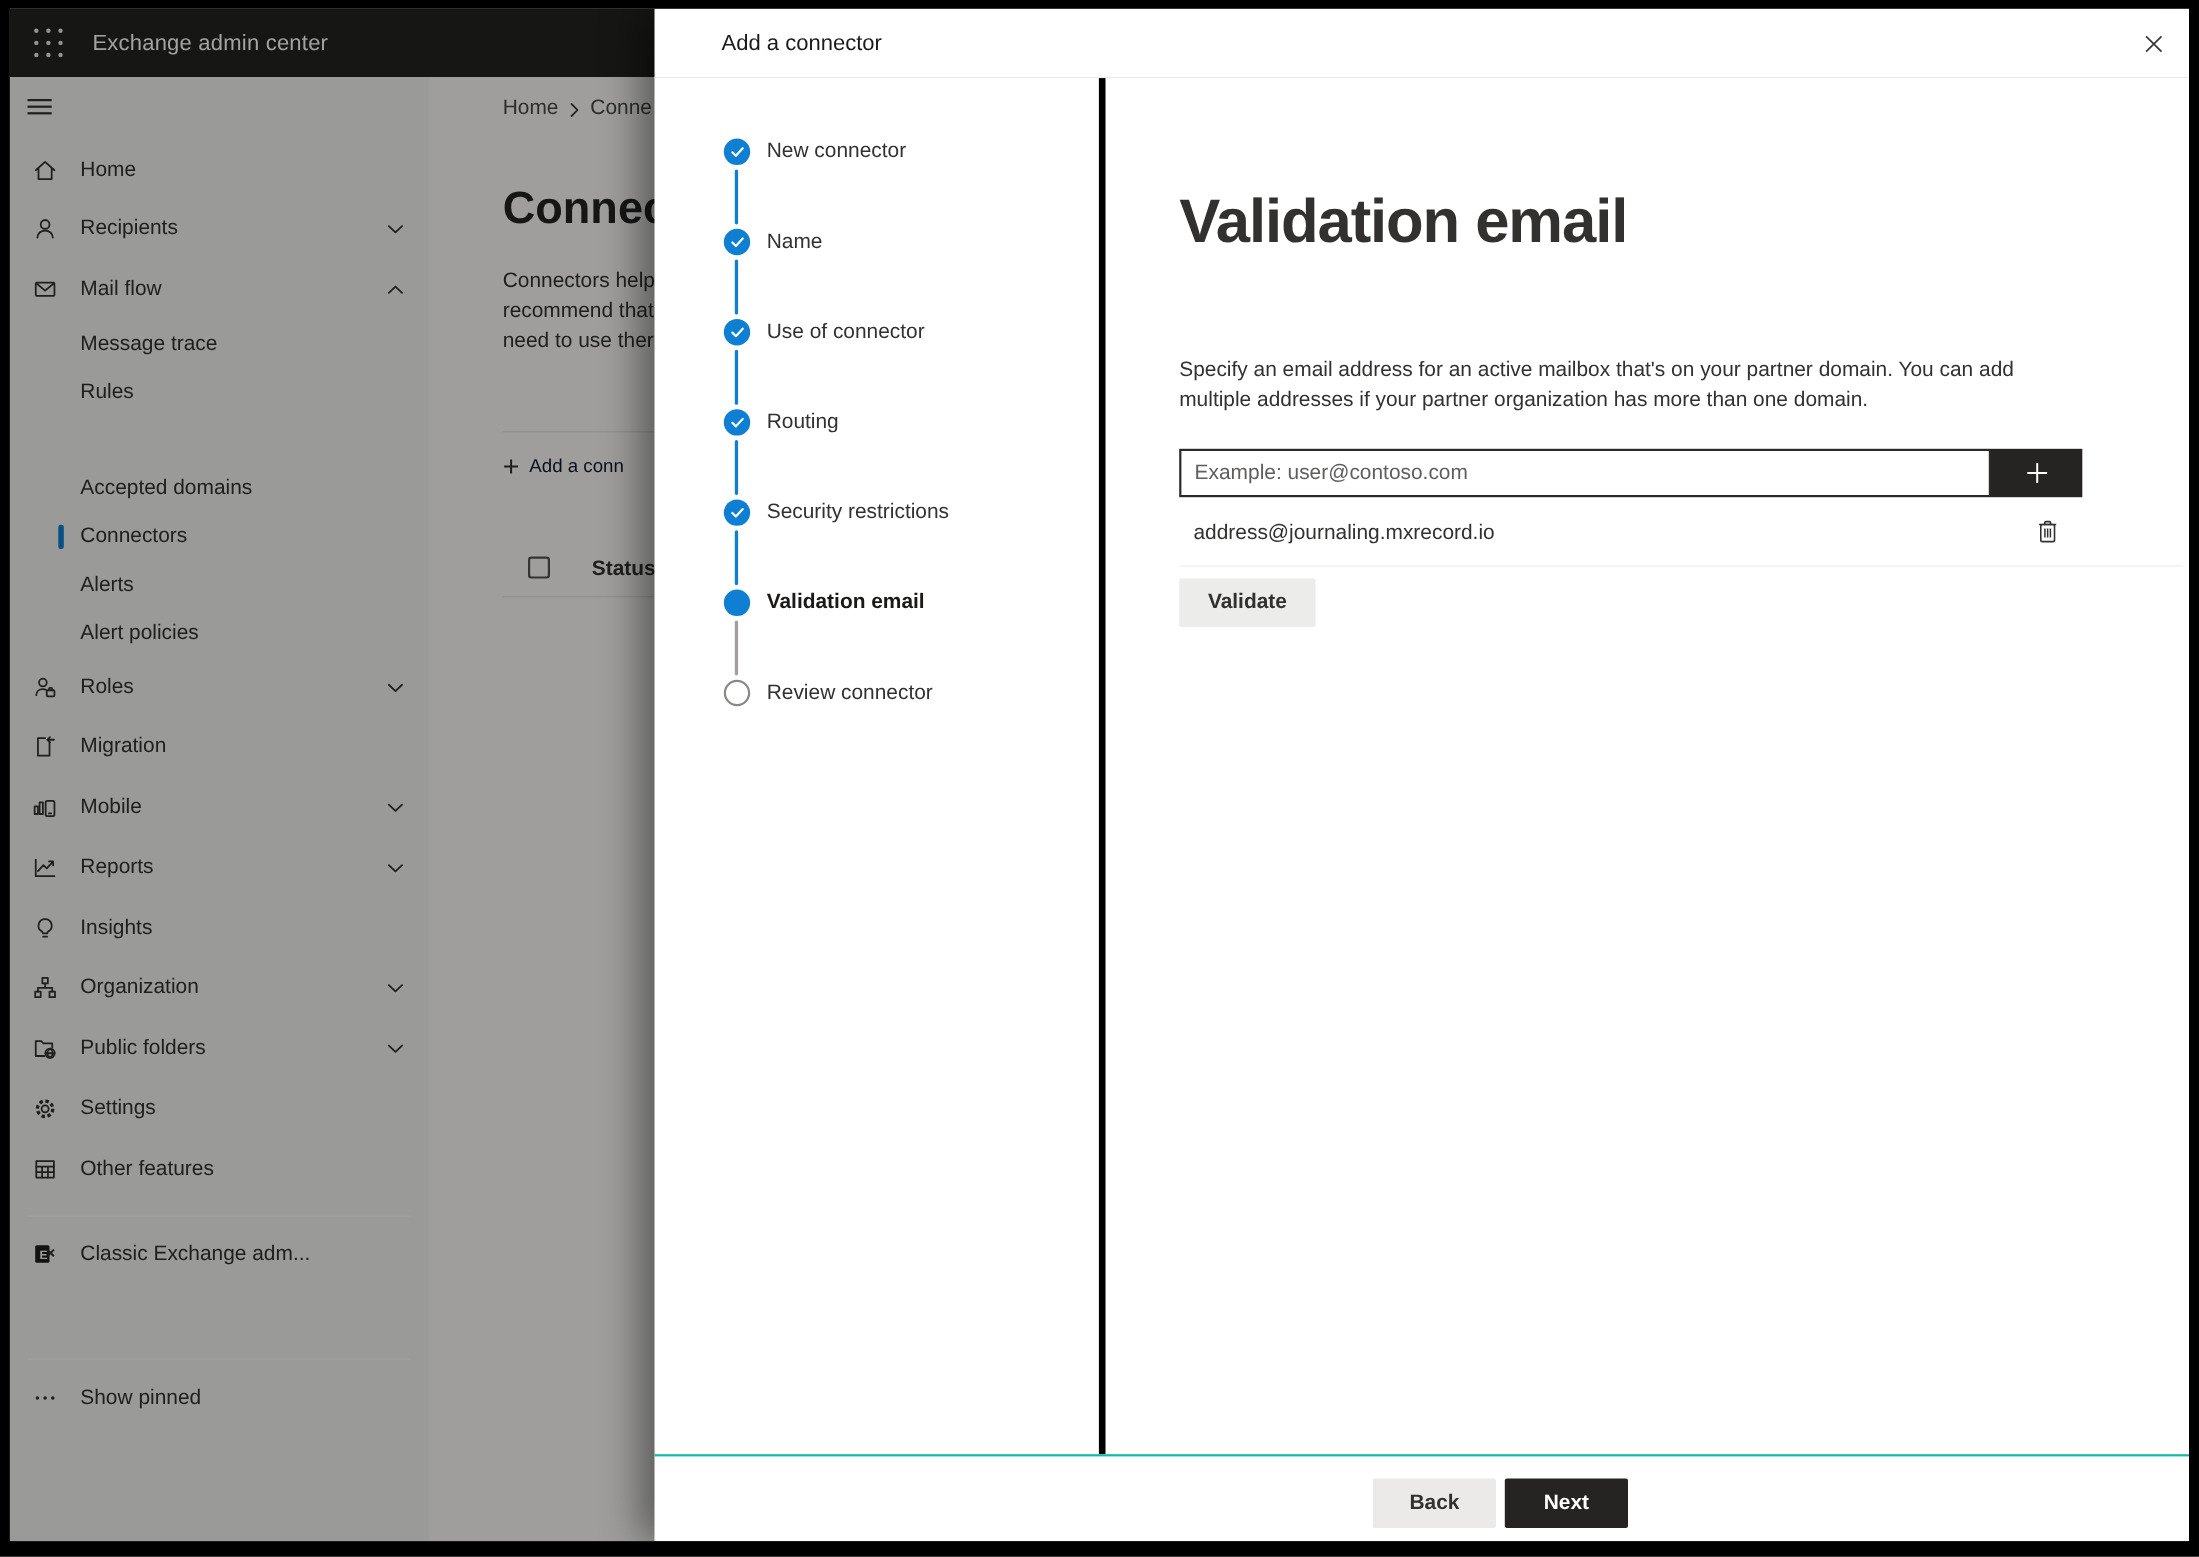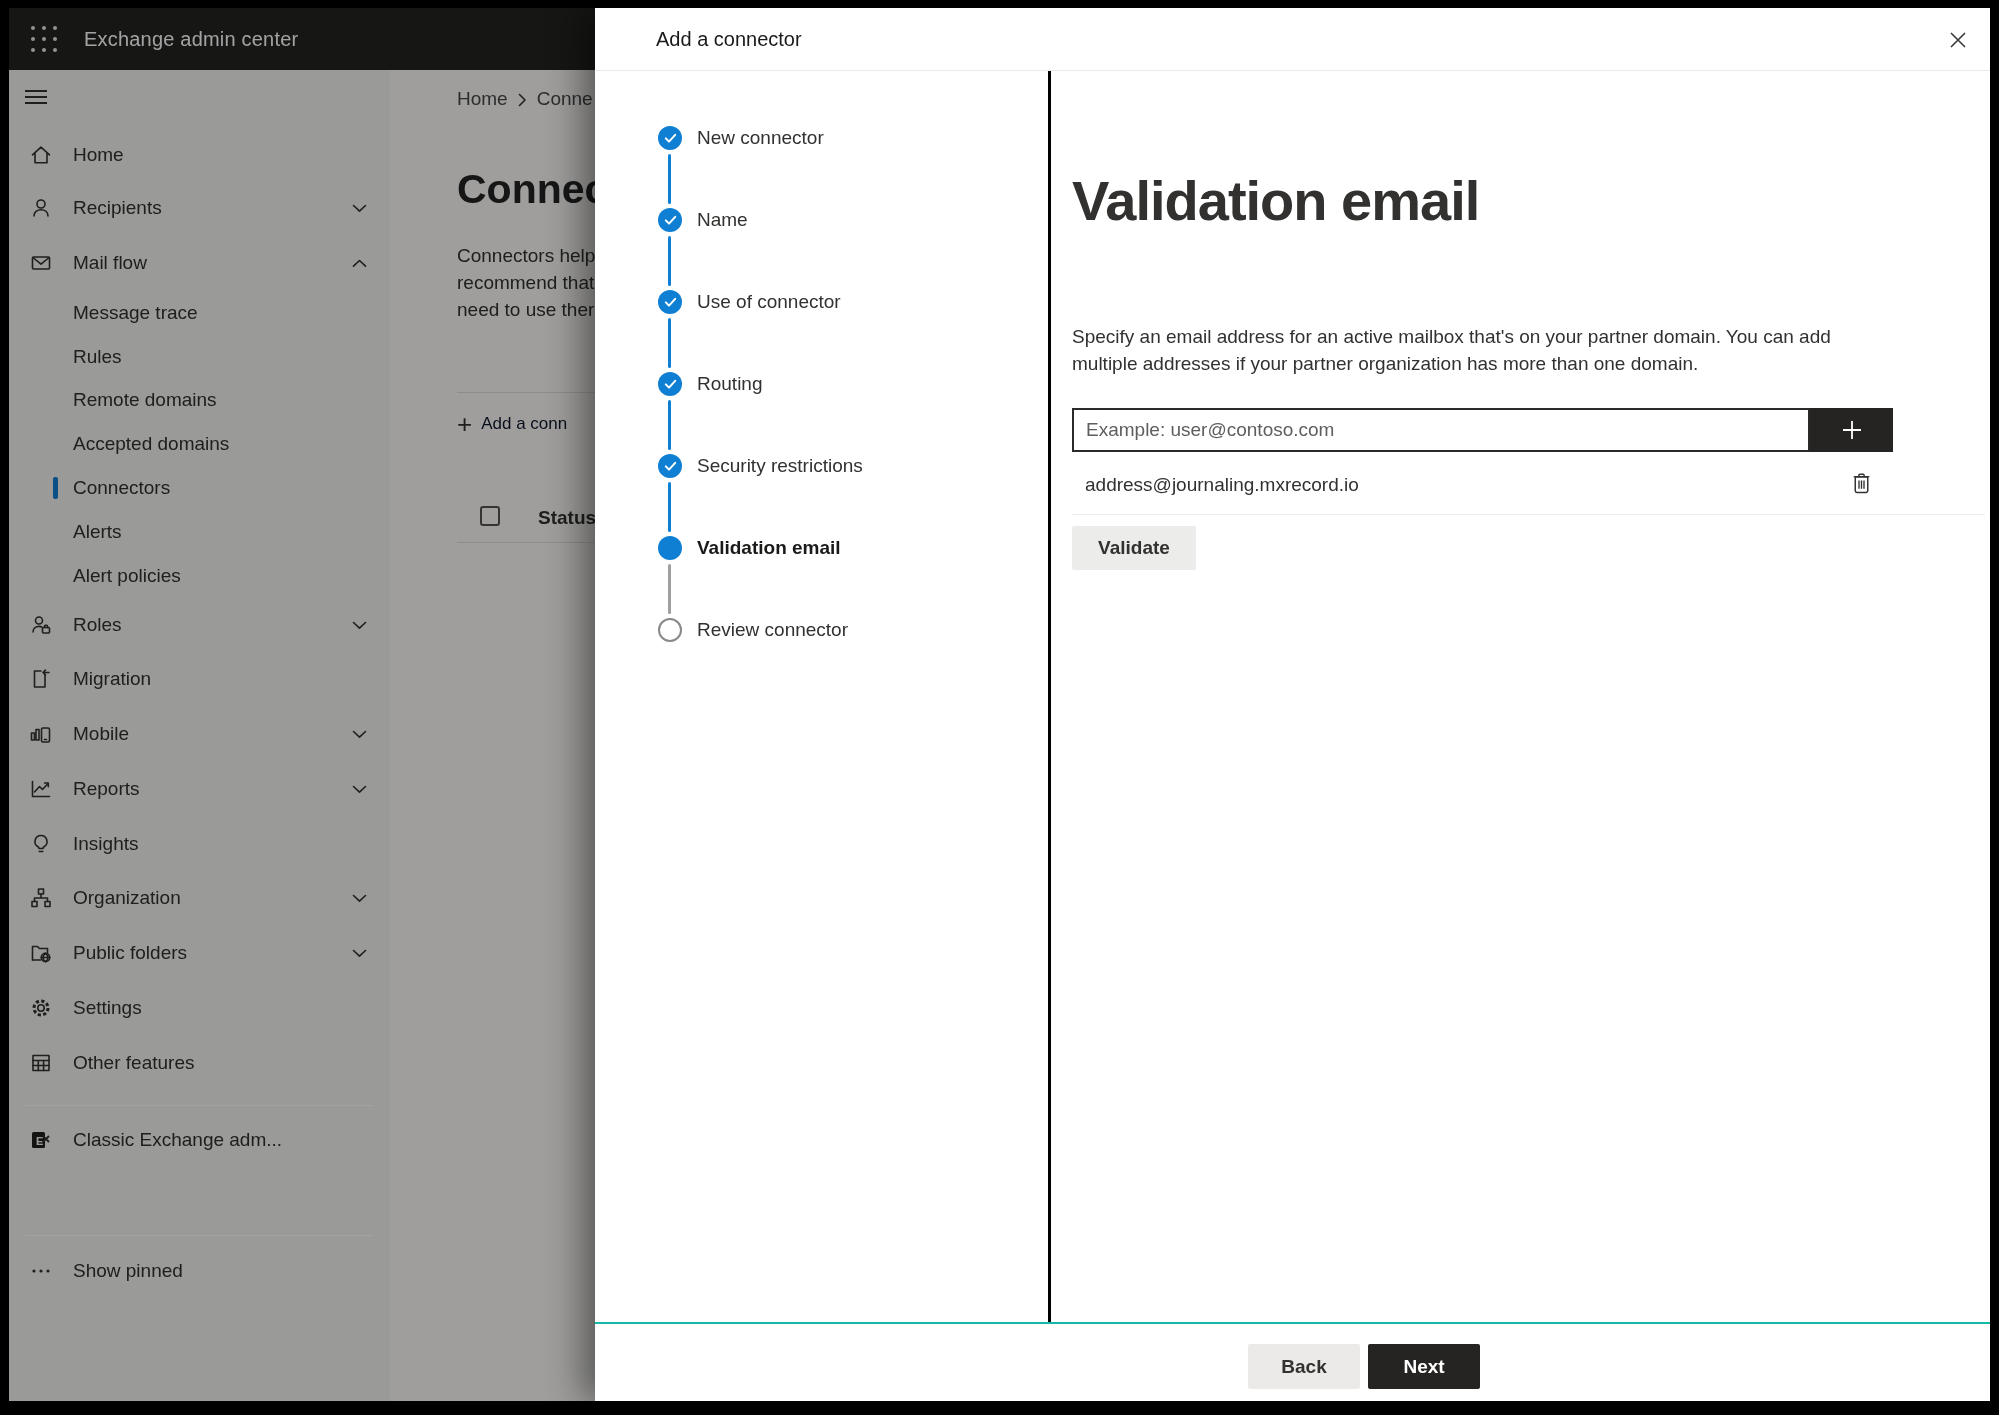--- a/index.html
+++ b/index.html
@@ -40,21 +40,21 @@
   
   .dim { position:absolute; inset:0; background:rgba(0,0,0,0.365); z-index:2; }
 
   
   .modal { position:absolute; left:586px; top:0; width:1395px; height:1393px; background:#ffffff; z-index:3; box-shadow:-12px 0 34px rgba(0,0,0,.45); }
   .modal-header { position:absolute; left:0; top:0; width:100%; height:63px; border-bottom:1px solid #eceae8; }
   .modal-title { position:absolute; left:61px; top:0; height:62px; line-height:62px; font-size:20px; font-weight:400; color:#1b1a19; }
   .close-btn { position:absolute; right:18px; top:18px; width:28px; height:28px; display:flex; align-items:center; justify-content:center; cursor:pointer; background:none; border:none; }
 
   
-  .steps-col { position:absolute; left:0; top:63px; width:456px; bottom:79px; border-right:3px solid #000000; }
+  .steps-col { position:absolute; left:0; top:63px; width:410px; bottom:79px; border-right:6px solid #000000; }
   .step { position:absolute; left:0; width:100%; height:36px; display:flex; align-items:center; cursor:pointer; }
   .step-circle { position:absolute; left:63px; width:24px; height:24px; border-radius:50%; display:flex; align-items:center; justify-content:center; }
   .step.done .step-circle, .step.current .step-circle { background:#0f7fd4; }
   .step.todo .step-circle { background:#fff; border:2px solid #8a8886; }
   .step-label { position:absolute; left:102px; font-size:19px; color:#323130; white-space:nowrap; }
   .step.current .step-label { font-weight:700; color:#1b1a19; }
   .seg { position:absolute; left:73px; width:3px; height:50px; background:#0f7fd4; border-radius:2px; }
   .seg.gray { background:#a19f9d; }
 
   
@@ -140,23 +140,20 @@
             <path class="ico-stroke" d="M1.5 7.2 L7.5 1.5 L13.5 7.2"></path>
           </svg>
         </span>
     </div>
 
     <div class="nav-item" style="top:221px">
       <span class="nav-label">Message trace</span>
     </div>
     <div class="nav-item" style="top:265px">
       <span class="nav-label">Rules</span>
-    </div>
-    <div class="nav-item" style="top:308px">
-      <span class="nav-label">Remote domains</span>
     </div>
     <div class="nav-item" style="top:352px">
       <span class="nav-label">Accepted domains</span>
     </div>
     <div class="nav-item" style="top:396px">
       <span class="sel-bar"></span>
       <span class="nav-label">Connectors</span>
     </div>
     <div class="nav-item" style="top:440px">
       <span class="nav-label">Alerts</span>

